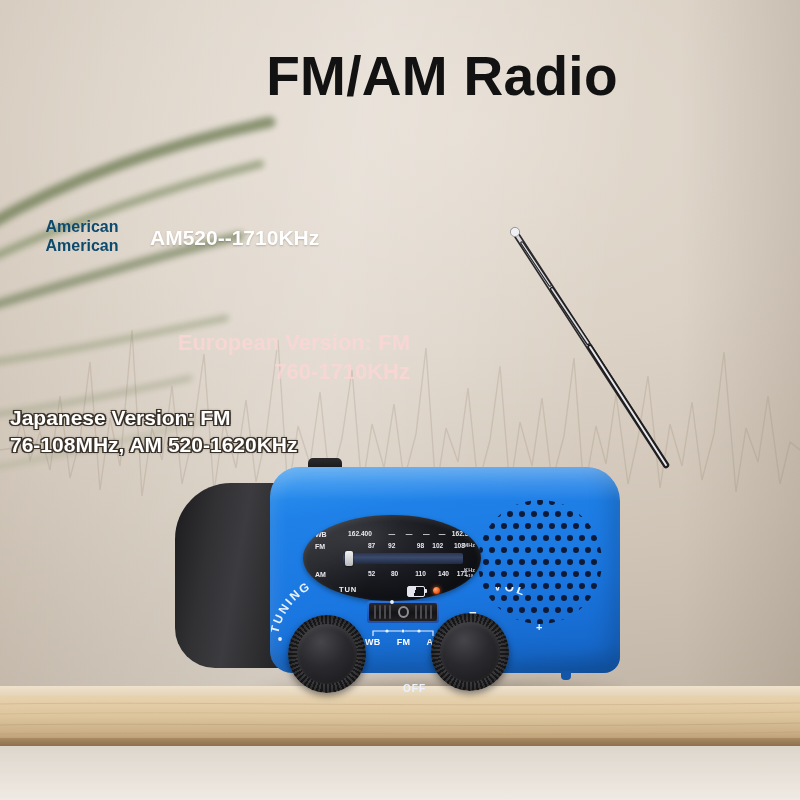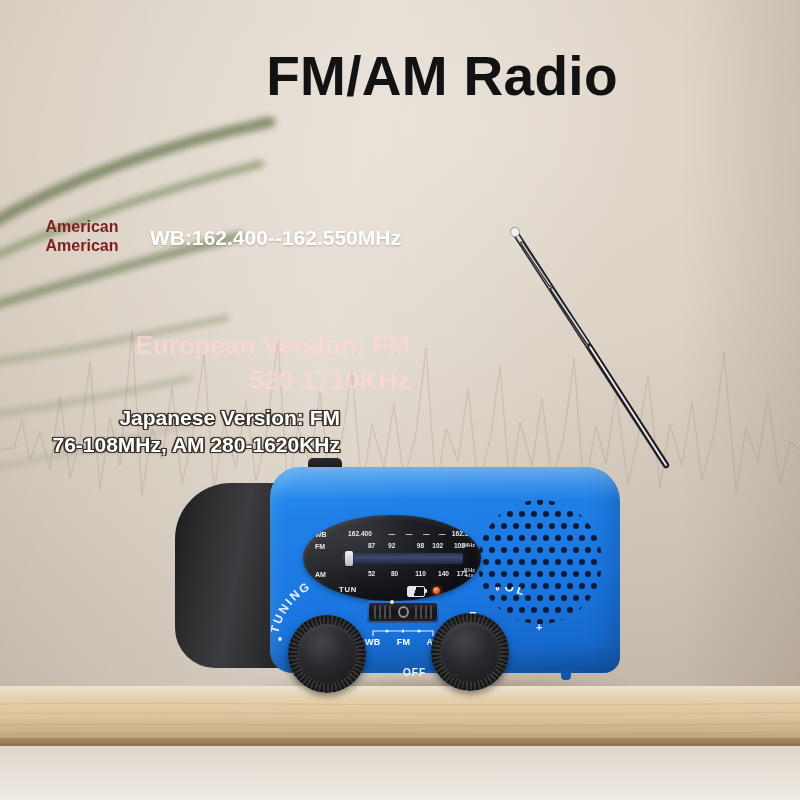--- a/index.html
+++ b/index.html
@@ -60,36 +60,36 @@
     position:absolute;left:0;top:44px;width:800px;text-align:center;
     font-size:55px;font-weight:bold;color:#121212;letter-spacing:.3px;padding-left:42px;
   }
   .subtitle{
     position:absolute;left:0;top:140px;width:800px;text-align:center;
     font-size:24px;font-weight:bold;color:#6d6d6d;
   }
 
   .amer-label{
     position:absolute;left:17px;top:218px;width:130px;text-align:center;
-    font-size:16px;font-weight:bold;color:#7f1d1d;line-height:1.18;
+    font-size:16px;font-weight:bold;color:#0c4a6e;line-height:1.18;
   }
   .amer-specs{
     position:absolute;left:150px;top:222px;width:420px;
     font-size:21px;font-weight:bold;color:#ffffff;line-height:1.55;
     text-shadow:0 1px 2px rgba(90,70,50,.32);
   }
 
   .euro{
     position:absolute;left:100px;top:328px;width:310px;text-align:right;
-    font-size:26px;font-weight:bold;line-height:1.33;
+    font-size:22px;font-weight:bold;line-height:1.33;
     color:rgba(255,214,214,.72);
   }
 
   .japan{
-    position:absolute;left:10px;top:404px;width:330px;text-align:right;
+    position:absolute;left:10px;top:404px;width:330px;
     font-size:21px;font-weight:bold;line-height:1.30;
     color:#ffffff;
     text-shadow:
       -1.4px -1.4px 0 #3a3128, 1.4px -1.4px 0 #3a3128,
       -1.4px  1.4px 0 #3a3128, 1.4px  1.4px 0 #3a3128,
        0 0 3px rgba(58,49,40,.9);
   }
 
   
   .radio{position:absolute;left:175px;top:455px;width:460px;height:245px;}
@@ -179,21 +179,21 @@
   .switch-rib{position:absolute;top:2px;width:2px;height:14px;background:#4a4a50;border-radius:1px;}
   .switch-nub{
     position:absolute;left:29px;top:3px;width:11px;height:12px;border-radius:50%;
     border:2px solid #8e8e96;box-sizing:border-box;background:#1b1b1e;
   }
   .switch-bracket{position:absolute;left:196px;top:174px;width:64px;height:9px;}
   .mode-labels{
     position:absolute;left:190px;top:182px;width:76px;display:flex;justify-content:space-between;
     font-size:9px;font-weight:bold;color:#ffffff;letter-spacing:.3px;
   }
-  .off-label{position:absolute;left:228px;top:212px;font-size:10px;font-weight:bold;color:#eaf2ff;letter-spacing:1px;}
+  .off-label{position:absolute;left:228px;top:228px;font-size:10px;font-weight:bold;color:#eaf2ff;letter-spacing:1px;}
 
   
   .knob{
     position:absolute;width:78px;height:78px;border-radius:50%;
     background:
       repeating-conic-gradient(from 0deg, #3a3a3c 0deg 3.4deg, #1a1a1c 3.4deg 6.8deg),
       radial-gradient(circle at 38% 32%, #4a4a4d, #232325 60%, #101011 100%);
     box-shadow:0 3px 7px rgba(0,0,0,.45), inset 0 0 10px rgba(0,0,0,.55);
   }
   .knob:after{
@@ -242,31 +242,31 @@
     <path d="M30,412 C110,398 190,380 258,362" fill="none" stroke="#7a8960" stroke-width="4" stroke-linecap="round" opacity=".33"></path>
   </svg>
 
   <div class="title">FM/AM Radio</div>
 
   <div class="amer-label">
     <div>American</div>
     <div>American</div>
   </div>
   <div class="amer-specs">
-    <div>WB:162.400--162.550MHz</div>
+    <div>AM520--1710KHz</div>
   </div>
 
   <div class="euro">
     <div>European Version: FM</div>
-    <div>520-1710KHz</div>
+    <div>760-1710KHz</div>
   </div>
 
   <div class="japan">
     <div>Japanese Version: FM</div>
-    <div>76-108MHz, AM 280-1620KHz</div>
+    <div>76-108MHz, AM 520-1620KHz</div>
   </div>
 
   <div class="shadow-under"></div>
   <div class="shelf-top"></div>
   <div class="shelf"></div>
   <svg class="shelf-grain" viewBox="0 0 800 46" preserveAspectRatio="none">
     <path d="M0,8 C200,5 420,12 800,7" fill="none" stroke="#b9996f" stroke-width="1"></path>
     <path d="M0,18 C240,14 460,22 800,16" fill="none" stroke="#c2a579" stroke-width="1"></path>
     <path d="M0,29 C180,26 500,33 800,27" fill="none" stroke="#b08e64" stroke-width="1"></path>
     <path d="M0,38 C260,35 520,41 800,36" fill="none" stroke="#bb9a70" stroke-width="1"></path>

